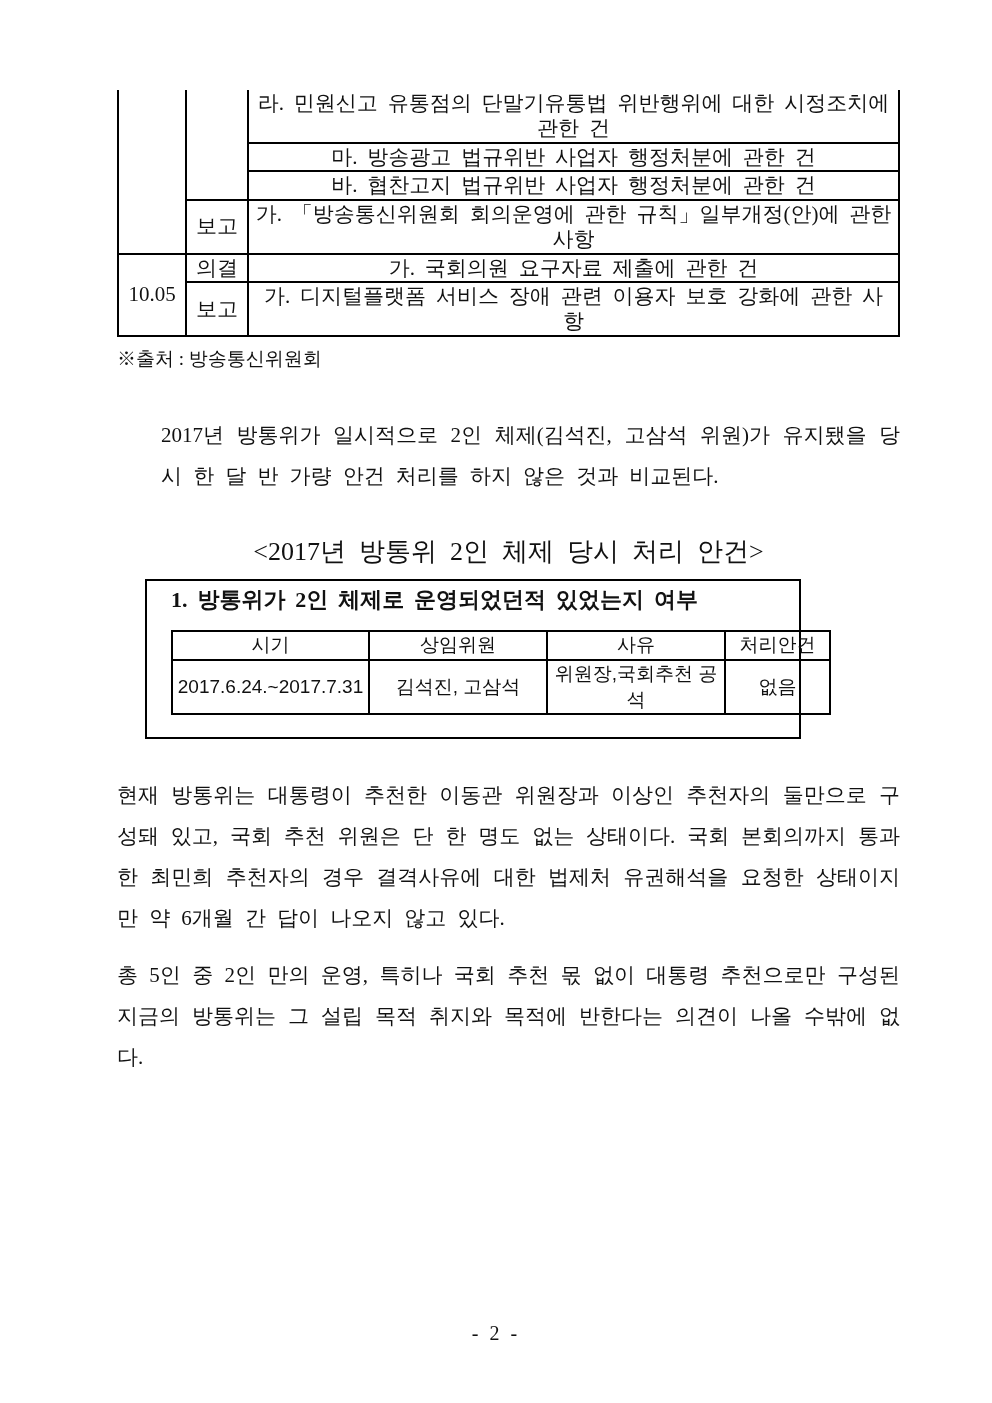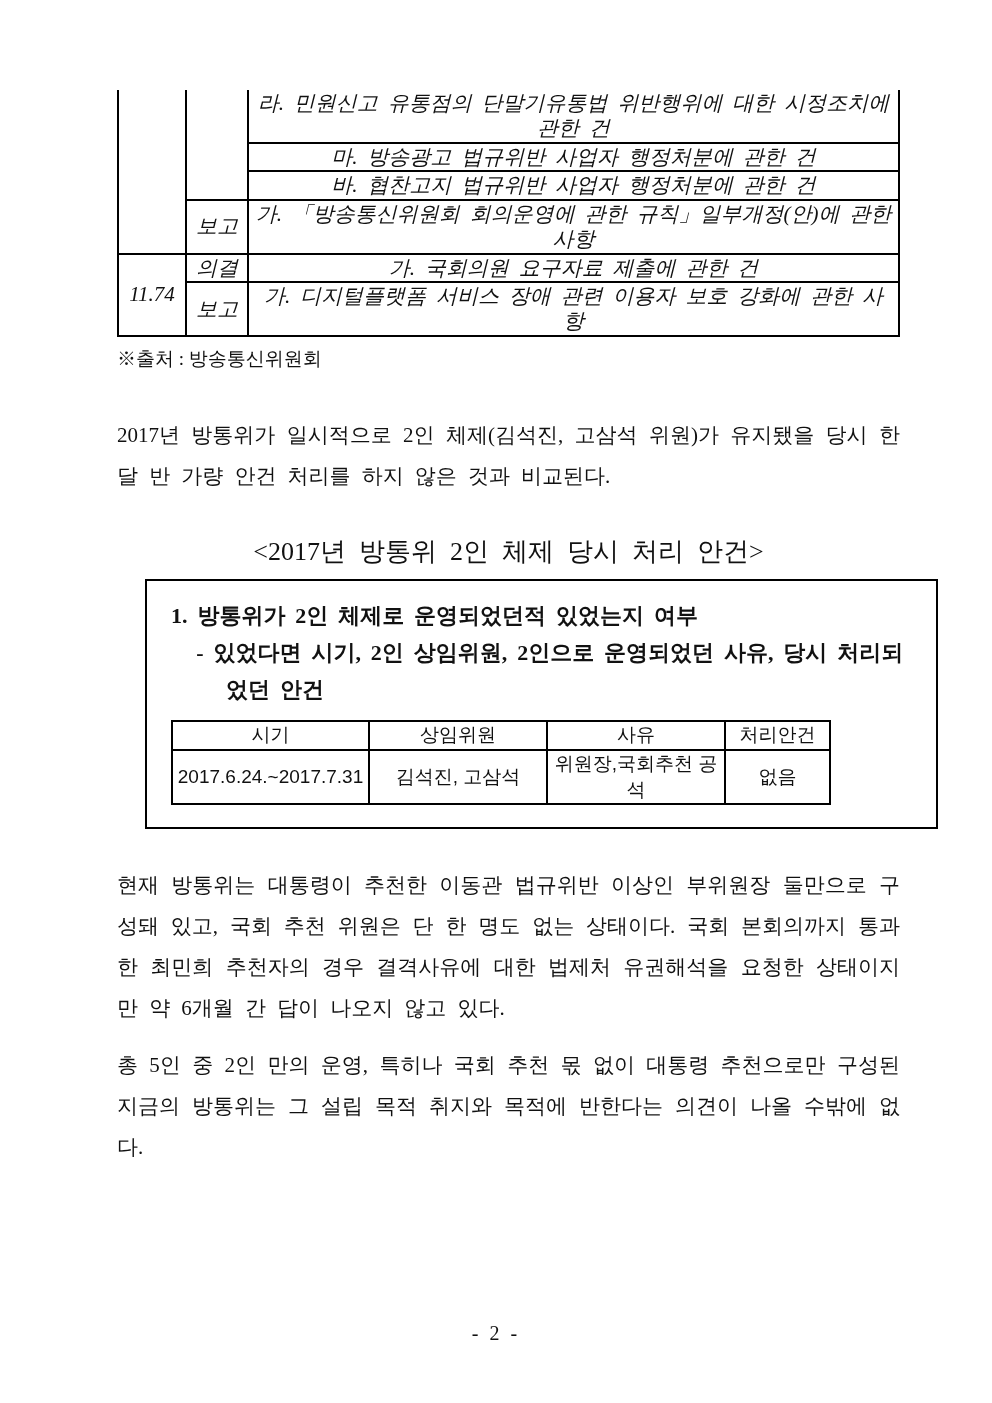--- a/index.html
+++ b/index.html
@@ -15,21 +15,20 @@
     width: 992px; height: 1403px;
     padding: 90px 92px 0 117px;
   }
 
   
   table.agenda {
     border-collapse: collapse;
     width: 781px;
     table-layout: fixed;
     font-size: 21px;
-    font-style: italic;
   }
   table.agenda td {
     border: 2px solid #000000;
     text-align: center;
     vertical-align: middle;
     padding: 1px 6px;
     line-height: 1.18;
     word-spacing: 0.22em;
     overflow: hidden;
   }
@@ -50,40 +49,40 @@
     line-height: 28px;
   }
 
   
   .para {
     font-size: 21px;
     line-height: 41px;
     text-align: justify;
     word-spacing: 0.28em;
   }
-  .p1 { margin-top: 42px; }
+  .p1 { margin-top: 42px; margin-left: 44px; }
   .p2 { margin-top: 36px; }
   .p3 { margin-top: 34px; }
   .p4 { margin-top: 16px; }
 
   .caption {
     margin-top: 40px;
     font-size: 26px;
     text-align: center;
     word-spacing: 0.25em;
     line-height: 30px;
   }
 
   
   .info-box {
     margin-top: 12px;
     margin-left: 28px;
-    width: 793px;
+    width: 656px;
     border: 2px solid #000;
-    padding: 16px 24px 22px 24px;
+    padding: 0 24px 22px 24px;
   }
   .box-heading {
     font-size: 22px;
     font-weight: bold;
     line-height: 37px;
     word-spacing: 0.2em;
   }
   .box-line2 {
     padding-left: 2.5em;
     text-indent: -1.35em;
@@ -143,40 +142,39 @@
       <td>마. 방송광고 법규위반 사업자 행정처분에 관한 건</td>
     </tr>
     <tr class="r3">
       <td>바. 협찬고지 법규위반 사업자 행정처분에 관한 건</td>
     </tr>
     <tr class="r4">
       <td>보고</td>
       <td>가. 「방송통신위원회 회의운영에 관한 규칙」일부개정(안)에 관한 사항</td>
     </tr>
     <tr class="r5">
-      <td rowspan="2">11.74</td>
+      <td rowspan="2">10.05</td>
       <td>의결</td>
       <td>가. 국회의원 요구자료 제출에 관한 건</td>
     </tr>
     <tr class="r6">
       <td>보고</td>
       <td>가. 디지털플랫폼 서비스 장애 관련 이용자 보호 강화에 관한 사항</td>
     </tr>
   </tbody>
     </table>
 
   <div class="source-note">※출처 : 방송통신위원회</div>
 
   <div class="para p1">2017년 방통위가 일시적으로 2인 체제(김석진, 고삼석 위원)가 유지됐을 당시 한 달 반 가량 안건 처리를 하지 않은 것과 비교된다.</div>
 
   <div class="caption">&lt;2017년 방통위 2인 체제 당시 처리 안건&gt;</div>
 
   <div class="info-box">
     <div class="box-heading">1. 방통위가 2인 체제로 운영되었던적 있었는지 여부</div>
-    <div class="box-heading box-line2">- 있었다면 시기, 2인 상임위원, 2인으로 운영되었던 사유, 당시 처리되었던 안건</div>
 
     <table class="inner">
       <colgroup>
           <col class="ic1">
           <col class="ic2">
           <col class="ic3">
           <col class="ic4">
         </colgroup>
       <tbody>
           <tr class="ih">
@@ -188,20 +186,20 @@
       <tr class="id">
         <td>2017.6.24.~2017.7.31</td>
         <td>김석진, 고삼석</td>
         <td>위원장,국회추천 공석</td>
         <td>없음</td>
       </tr>
     </tbody>
       </table>
   </div>
 
-  <div class="para p2">현재 방통위는 대통령이 추천한 이동관 법규위반 이상인 부위원장 둘만으로 구성돼 있고, 국회 추천 위원은 단 한 명도 없는 상태이다. 국회 본회의까지 통과한 최민희 추천자의 경우 결격사유에 대한 법제처 유권해석을 요청한 상태이지만 약 6개월 간 답이 나오지 않고 있다.</div>
+  <div class="para p2">현재 방통위는 대통령이 추천한 이동관 위원장과 이상인 추천자의 둘만으로 구성돼 있고, 국회 추천 위원은 단 한 명도 없는 상태이다. 국회 본회의까지 통과한 최민희 추천자의 경우 결격사유에 대한 법제처 유권해석을 요청한 상태이지만 약 6개월 간 답이 나오지 않고 있다.</div>
 
 
   <div class="para p4">총 5인 중 2인 만의 운영, 특히나 국회 추천 몫 없이 대통령 추천으로만 구성된 지금의 방통위는 그 설립 목적 취지와 목적에 반한다는 의견이 나올 수밖에 없다.</div>
 
 </div>
 
 <div class="page-number">- 2 -</div>
 
 </body></html>

